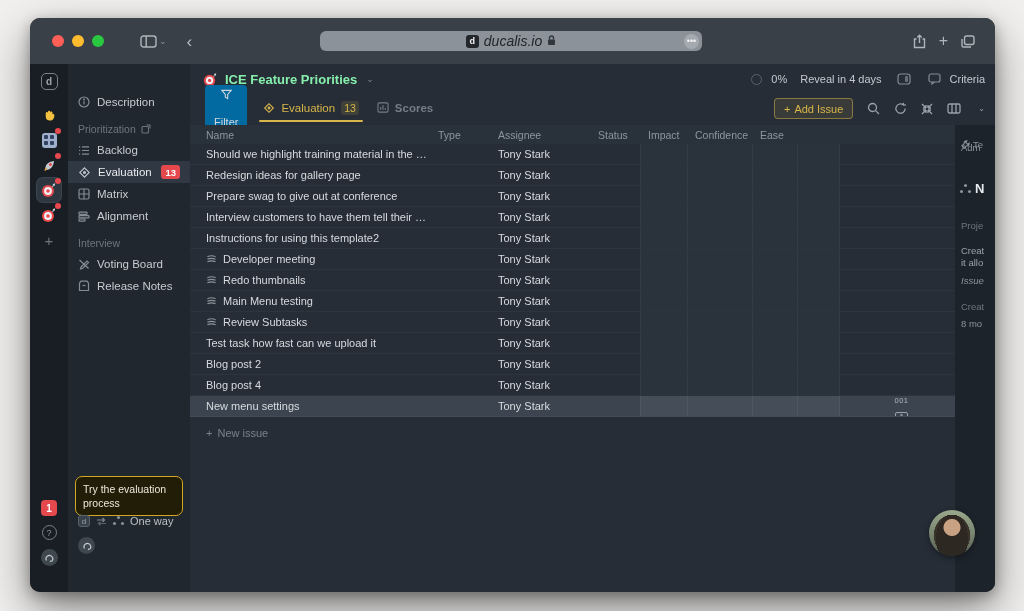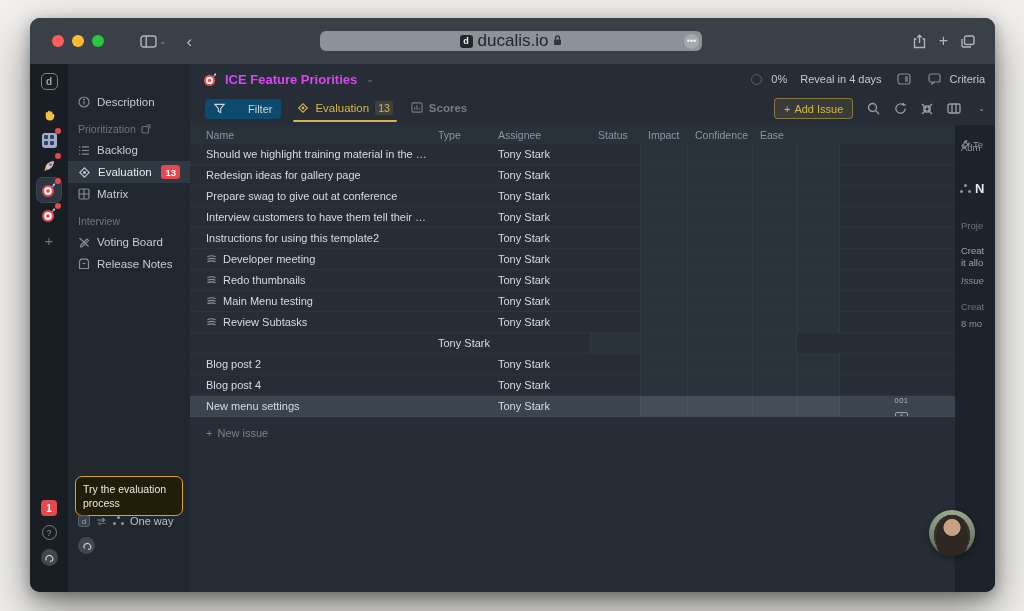--- a/index.html
+++ b/index.html
@@ -17,21 +17,21 @@
   .dot.r{background:#ff5f57}.dot.y{background:#febc2e}.dot.g{background:#29c840}
   .chrome-ic { color:#aeb6bd; display:inline-flex; align-items:center; justify-content:center; }
   .chrome-ic svg { stroke:currentColor; fill:none; stroke-width:1.4; }
   .tiny-chev { color:#8e969d; font-size:9px; margin-left:2px; }
   .back-chev { font-size:17px; color:#b6bdc4; margin-left:20px; line-height:1; }
   .sb-toggle { margin-left:36px; }
   .addressbar { position:absolute; left:290px; top:13px; width:382px; height:20px;
     background:#8b9299; border-radius:6px; display:flex; align-items:center; justify-content:center; gap:5px; }
   .favicon { width:13px; height:13px; background:#23272b; color:#eef0f2; border-radius:3px;
     font-size:9px; font-weight:bold; display:flex; align-items:center; justify-content:center; }
-  .url-text { font-size:17px; color:#22262a; }
+  .url-text { font-size:14px; color:#22262a;font-style:italic; }
   .lock svg { stroke:#30363b; fill:none; stroke-width:1.4; }
   .pill-more { position:absolute; right:3px; top:2.5px; width:15px; height:15px; border-radius:50%;
     background:#a4aab0; color:#f2f3f4; font-size:9px; display:flex; align-items:center; justify-content:center; }
   .chrome-right { position:absolute; right:20px; display:flex; gap:13px; align-items:center; }
 
   
   .app { display:flex; height:528px; }
 
   
   .rail { width:38px; background:#191e24; display:flex; flex-direction:column; align-items:center; padding-top:9px; }
@@ -71,30 +71,30 @@
   .oneway .ic { color:#7d868f; display:inline-flex; }
   .oneway .ic svg { stroke:currentColor; fill:none; stroke-width:1.2; }
   .cluster { position:relative; width:11px; height:10px; }
   .cluster i { position:absolute; width:3px; height:3px; border-radius:50%; background:#8b949c; }
   .cluster i:nth-child(1){left:4px; top:0;} .cluster i:nth-child(2){left:0; top:6px;} .cluster i:nth-child(3){left:8px; top:6px;}
   .sb-swirl { position:absolute; left:10px; top:473px; }
 
   
   .content { flex:1; display:flex; flex-direction:column; background:#262d36; }
   .content-header { height:28px; display:flex; align-items:center; padding:2px 10px 0 13px; }
-  .page-title { color:#d946ef; font-size:13px; font-weight:bold; margin-left:7px; }
+  .page-title { color:#86efac; font-size:13px; font-weight:bold; margin-left:7px; }
   .title-chev { color:#7d868f; font-size:9px; margin-left:9px; }
   .header-right { margin-left:auto; display:flex; align-items:center; gap:9px; color:#c3c9cf; font-size:11px; }
   .prog-circ { width:11px; height:11px; border:1.5px solid #5a636c; border-radius:50%; }
   .hr-ic { color:#828b94; display:inline-flex; }
   .hr-ic svg { stroke:currentColor; fill:none; stroke-width:1.2; }
 
   .tabs-row { height:33px; display:flex; align-items:center; padding:0 10px 0 15px; gap:14px; }
-  .filter-btn { display:flex; align-items:center; gap:23px; background:#0c4a6e; border-radius:4px;
-    padding:4px 9px; color:#d2d7dc; font-size:11px; }
+  .filter-btn { display:flex; align-items:center; gap:16px; background:#0369a1; border-radius:4px;
+    padding:4px 9px; color:#d2d7dc; font-size:11px;flex-direction:column; }
   .filter-btn svg { stroke:currentColor; fill:none; stroke-width:1.2; }
   .tab { display:flex; align-items:center; gap:6px; font-size:11.5px; padding:5px 2px 7px; position:relative; }
   .tab.active { color:#d9b64a; }
   .tab.active::after { content:""; position:absolute; left:-2px; right:-2px; bottom:0; height:2px; background:#d9b64a; border-radius:1px; }
   .tab.inactive { color:#747d87;font-weight:bold; }
   .tab svg { stroke:currentColor; fill:none; stroke-width:1.2; }
   .tab-count { font-size:10.5px; background:rgba(217,182,74,.14); border-radius:3px; padding:1px 3px; }
   .tabs-right { margin-left:auto; display:flex; align-items:center; gap:14px; }
   .add-issue { display:flex; align-items:center; gap:4px; color:#d9b64a; font-size:11px;
     background:rgba(217,182,74,.10); border:1px solid rgba(217,182,74,.5); border-radius:4px; padding:3.5px 9px; }
@@ -306,20 +306,30 @@
         <span class="ic">
           <svg width="12" height="12" viewBox="0 0 12 12">
               <rect x="1" y="1" width="10" height="10" rx="1.5"></rect>
               <line x1="6" y1="1" x2="6" y2="11"></line>
               <line x1="1" y1="6" x2="11" y2="6"></line>
             </svg>
         </span>
         <span>Matrix</span>
       </div>
 
+      <div class="sb-item">
+        <span class="ic">
+          <svg width="12" height="11" viewBox="0 0 12 11">
+              <rect x="1" y="1.2" width="8" height="2.2" rx="0.6"></rect>
+              <rect x="1" y="4.6" width="10" height="2.2" rx="0.6"></rect>
+              <rect x="1" y="8" width="6" height="2.2" rx="0.6"></rect>
+            </svg>
+        </span>
+        <span>Alignment</span>
+      </div>
 
       <div class="sb-section">
         <span>Interview</span>
       </div>
 
       <div class="sb-item">
         <span class="ic">
           <svg width="12" height="12" viewBox="0 0 12 12">
               <path d="M3 9 L9 3 L10.5 4.5 L4.5 10.5 L2.5 11 Z"></path>
               <line x1="1.5" y1="2" x2="10.5" y2="10.5"></line>
@@ -612,20 +622,23 @@
               <div>Tony Stark</div>
               <div></div>
             <div class="score"></div>
               <div class="score"></div>
               <div class="score"></div>
               <div class="score c-extra"></div>
               <div></div>
           </div>
 
           <div class="tgrid trow">
+            <div class="c-name">
+                <span class="t">Test task how fast can we upload it</span>
+              </div>
             <div></div>
               <div>Tony Stark</div>
               <div></div>
             <div class="score"></div>
               <div class="score"></div>
               <div class="score"></div>
               <div class="score c-extra"></div>
               <div></div>
           </div>
           <div class="tgrid trow">

